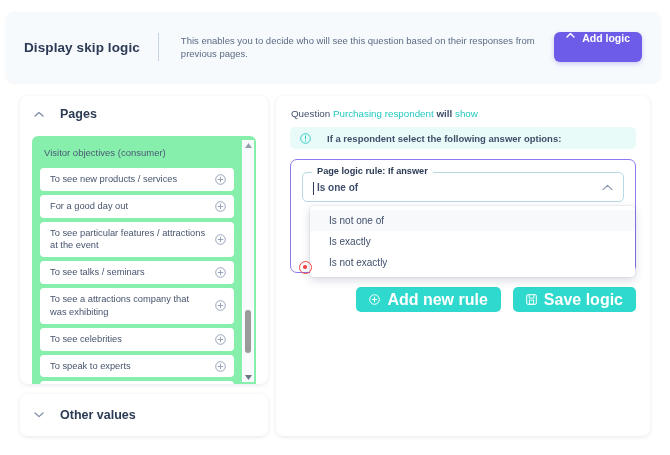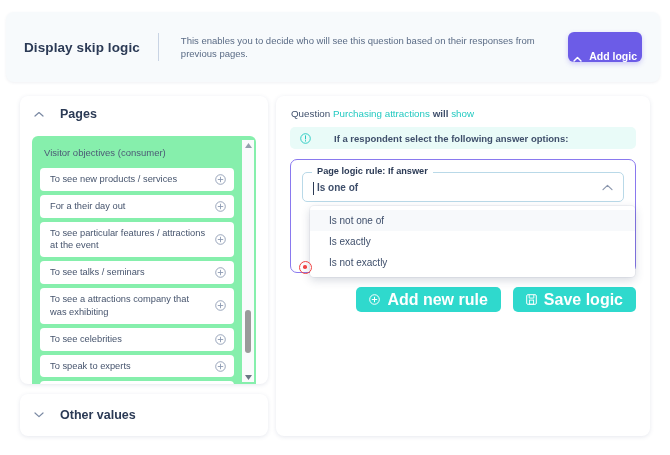--- a/index.html
+++ b/index.html
@@ -53,26 +53,26 @@
     flex: 1;
     line-height: 1.4;
   }
   .add-logic-btn {
     flex: none;
     background: #6c5ce7;
     color: #ffffff;
     border: none;
     border-radius: 6px;
     height: 30px;
-    padding: 0 5px;
+    padding: 0 12px;
     font-size: 10.5px;
     font-weight: bold;
     font-family: "Liberation Sans", sans-serif;
     display: flex;
-    align-items: flex-end;
+    align-items: flex-start;
     gap: 7px;
     cursor: pointer;
     box-shadow: 0 2px 5px rgba(108,92,231,0.30);
   }
   .chev { display: inline-flex; align-items: center; }
 
   
   .left-card {
     position: absolute;
     left: 20px;
@@ -211,21 +211,21 @@
   .qline .tealtxt { color: #22c9c0; }
   .qline .bold { font-weight: bold; }
   .qline .lnk { color: #22c9c0; cursor: pointer; }
 
   .info-bar {
     background: #e9fbf8;
     border-radius: 5px;
     height: 22px;
     display: flex;
     align-items: center;
-    gap: 23px;
+    gap: 16px;
     padding: 0 10px;
     margin-bottom: 10px;
     text-align: center;
   }
   .info-bar .i-ico { display: flex; color: #22c9c0; flex: none; }
   .info-bar .i-txt {
     font-size: 9.5px;
     font-weight: bold;
     color: #3f4f6b;
   }
@@ -385,21 +385,21 @@
         <div class="item">
           <span class="item-label">To see new products / services</span>
           <span class="plus-ico">
             <svg width="11" height="11" viewBox="0 0 11 11">
                 <circle cx="5.5" cy="5.5" r="4.8" fill="none" stroke="#8d9bb3" stroke-width="0.9"></circle>
                 <path d="M5.5 3.2 V7.8 M3.2 5.5 H7.8" stroke="#8d9bb3" stroke-width="0.9" stroke-linecap="round"></path>
               </svg>
           </span>
         </div>
         <div class="item">
-          <span class="item-label">For a their day out</span>
+          <span class="item-label">For a good day out</span>
           <span class="plus-ico">
             <svg width="11" height="11" viewBox="0 0 11 11">
                 <circle cx="5.5" cy="5.5" r="4.8" fill="none" stroke="#8d9bb3" stroke-width="0.9"></circle>
                 <path d="M5.5 3.2 V7.8 M3.2 5.5 H7.8" stroke="#8d9bb3" stroke-width="0.9" stroke-linecap="round"></path>
               </svg>
           </span>
         </div>
         <div class="item">
           <span class="item-label">To see particular features / attractions at the event</span>
           <span class="plus-ico">
@@ -474,21 +474,21 @@
           <path d="M1 1 L5 4.6 L9 1" fill="none" stroke="#7a89a3" stroke-width="1.2" stroke-linecap="round" stroke-linejoin="round"></path>
         </svg>
     </span>
     <span class="other-title">Other values</span>
   </div>
 
   <div class="right-card">
 
     <div class="qline">
       <span>Question</span>
-      <span class="tealtxt">Purchasing attractions</span>
+      <span class="tealtxt">Purchasing respondent</span>
       <span class="bold">will</span>
       <span class="lnk">show</span>
     </div>
 
     <div class="info-bar">
       <span class="i-ico">
         <svg width="11" height="11" viewBox="0 0 11 11">
             <circle cx="5.5" cy="5.5" r="4.8" fill="none" stroke="#22c9c0" stroke-width="0.9"></circle>
             <path d="M5.5 2.8 V6 M5.5 7.6 V8.1" stroke="#22c9c0" stroke-width="1" stroke-linecap="round"></path>
           </svg>

